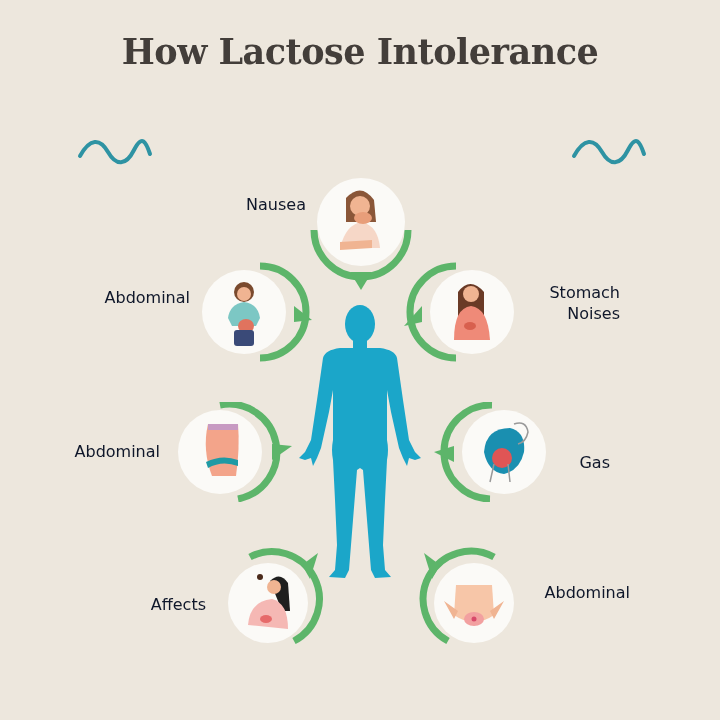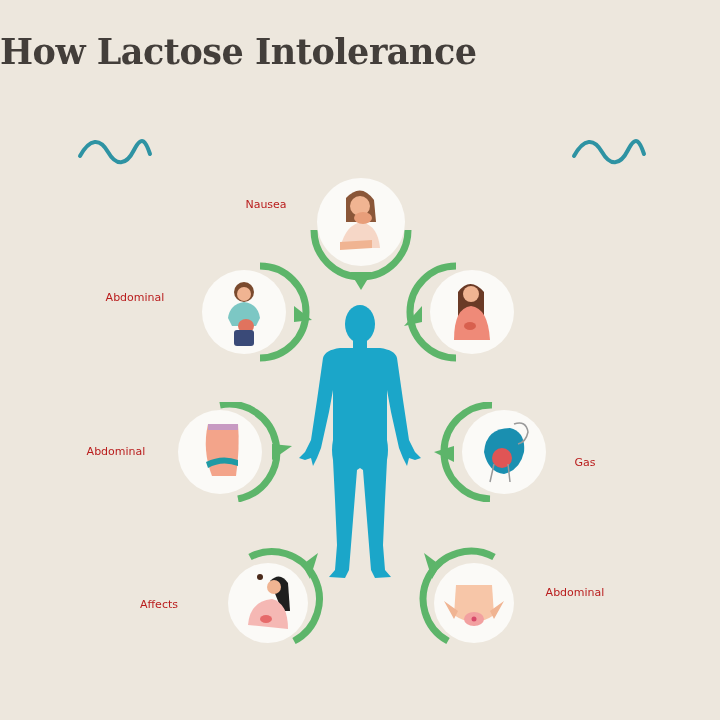--- a/index.html
+++ b/index.html
@@ -4,29 +4,30 @@
   <style>
     html, body { margin: 0; padding: 0; }
     body {
       width: 720px; height: 720px; overflow: hidden;
       background: #ede7dd;
       position: relative;
       font-family: "DejaVu Sans", "Liberation Sans", sans-serif;
     }
     .title {
       position: absolute; left: 0; top: 30px; width: 720px;
+      text-align: center;
       font-family: "DejaVu Serif", "Liberation Serif", serif;
       font-weight: bold; font-size: 35px; line-height: 44px;
       color: #433e3a; letter-spacing: -0.5px;
     }
     .squiggle { position: absolute; }
     .label {
       position: absolute;
-      font-size: 11px; line-height: 21px; color: #b91c1c;
-      text-align: center; font-weight: 500;
+      font-size: 16px; line-height: 21px; color: #0f172a;
+      text-align: right; font-weight: 500;
     }
     .node { position: absolute; }
     svg { display: block; }
     .body-fig { position: absolute; left: 295px; top: 300px; }
   </style>
 </head>
 <body>
 
 <div class="title">
   <div>How Lactose Intolerance</div>
@@ -88,20 +89,22 @@
     <circle cx="74" cy="50" r="42" fill="#fbfaf7"></circle>
     <g>
       <path d="M60 30 Q72 14 86 30 L86 56 L60 56 Z" fill="#6a3a26"></path>
       <circle cx="73" cy="32" r="8" fill="#f0b492"></circle>
       <path d="M56 78 Q56 46 73 44 Q90 46 92 78 Z" fill="#ef8a78"></path>
       <ellipse cx="72" cy="64" rx="6" ry="4" fill="#d8604e"></ellipse>
     </g>
   </svg>
 </div>
 <div class="label" style="left:520px;top:282px;width:100px">
+  <div>Stomach</div>
+  <div>Noises</div>
 </div>
 
 <div class="node" style="left:174px;top:402px">
   <svg width="120" height="100" viewBox="0 0 120 100">
     <path d="M46 3 A 47 47 0 0 1 64 97" fill="none" stroke="#5db56a" stroke-width="7"></path>
     <polygon points="98,42 98,58 118,44" fill="#5db56a"></polygon>
     <circle cx="46" cy="50" r="42" fill="#fbfaf7"></circle>
     <g>
       <path d="M34 22 L64 22 Q66 46 62 74 L38 74 Q28 48 34 22 Z" fill="#f3a48a"></path>
       <path d="M34 22 L64 22 L64 28 L34 28 Z" fill="#c79ac2"></path>

